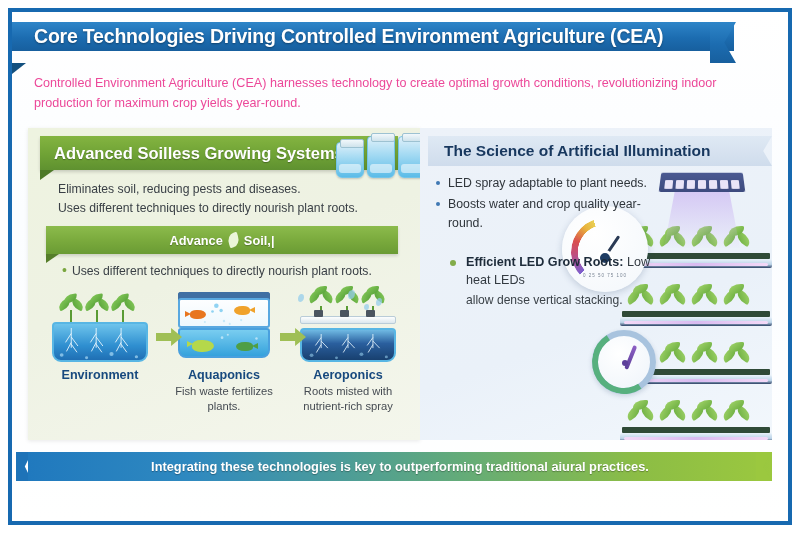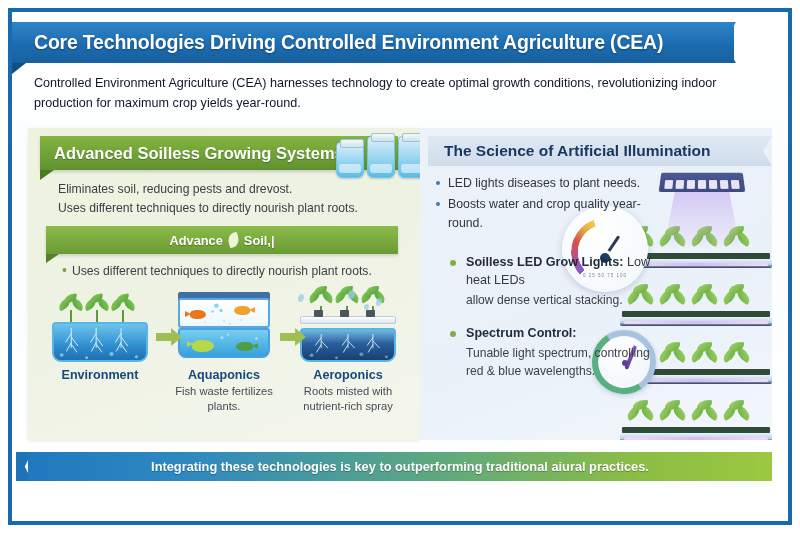--- a/index.html
+++ b/index.html
@@ -23,21 +23,21 @@
     left: 8px; top: 8px;
     width: 784px; height: 517px;
     border: 4px solid #1769b0;
     background: linear-gradient(180deg,#ffffff 0%,#fbfdff 40%,#ffffff 100%);
   }
 
   
   .header-ribbon {
     position: absolute;
     left: 12px; top: 22px;
-    width: 722px; height: 41px;
+    width: 722px; height: 29px;
     background: linear-gradient(180deg,#2e85c8 0%,#1c6cb0 55%,#175f9e 100%);
     clip-path: polygon(0 0, 100% 0, 100% 100%, 0 100%, 0 100%);
     display: flex; align-items: center;
     box-shadow: 0 2px 3px rgba(0,0,0,.18);
   }
   .header-ribbon-notch {
     position: absolute;
     left: 710px; top: 22px;
     width: 26px; height: 41px;
     background: linear-gradient(180deg,#2e85c8 0%,#1c6cb0 55%,#175f9e 100%);
@@ -60,21 +60,21 @@
     clip-path: polygon(0 0, 100% 0, 0 100%);
   }
 
   
   .intro {
     position: absolute;
     left: 34px; top: 74px;
     width: 710px;
     font-size: 12.6px;
     line-height: 1.55;
-    color: #0f172a;
+    color: #ec4899;
   }
 
   
   .panel-left {
     position: absolute;
     left: 28px; top: 128px;
     width: 392px; height: 312px;
     background: linear-gradient(160deg,#eef3e0 0%,#eef2e3 45%,#f4f6ec 100%);
     box-shadow: 0 1px 4px rgba(0,0,0,.09);
   }
@@ -476,21 +476,21 @@
     </div>
     <div class="green-fold"></div>
 
     <div class="jars">
       <div class="jar"></div>
       <div class="jar tall"></div>
       <div class="jar tall"></div>
     </div>
 
     <div class="left-lines">
-      <div>Eliminates soil, reducing pests and drevost.</div>
+      <div>Eliminates soil, reducing pests and diseases.</div>
       <div>Uses different techniques to directly nourish plant roots.</div>
     </div>
 
     <div class="sub-ribbon">
       <div class="txt">
         <span>Advance</span>
         <span class="leaf-glyph"></span>
         <span>Soil,|</span>
       </div>
     </div>
@@ -761,36 +761,30 @@
       <div class="hand"></div>
       <div class="pin"></div>
     </div>
 
     <div class="rh-ribbon">
       <div class="rh-title">The Science of Artificial Illumination</div>
     </div>
     <div class="rh-ribbon-end"></div>
 
     <ul class="r-bullets">
-      <li>LED lights diseases to plant needs.</li>
+      <li>LED spray adaptable to plant needs.</li>
       <li>Boosts water and crop quality year-round.</li>
     </ul>
 
     <div class="r-items">
       <div class="r-item">
         <div class="lead">
-          <span>Soilless LED Grow Lights:</span><span class="norm"> Low heat LEDs</span>
+          <span>Efficient LED Grow Roots:</span><span class="norm"> Low heat LEDs</span>
         </div>
         <div class="body">allow dense vertical stacking.</div>
-      </div>
-      <div class="r-item">
-        <div class="lead">
-          <span>Spectrum Control:</span><span class="norm"></span>
-        </div>
-        <div class="body">Tunable light spectrum, controlling red &amp; blue wavelengths.</div>
       </div>
     </div>
   </div>
 
   <div class="bottom-left-notch"></div>
   <div class="bottom-ribbon">
     <div class="bottom-text">Integrating these technologies is key to outperforming traditional aiural practices.</div>
   </div>
   <div class="bottom-right-notch"></div>
 </div>

